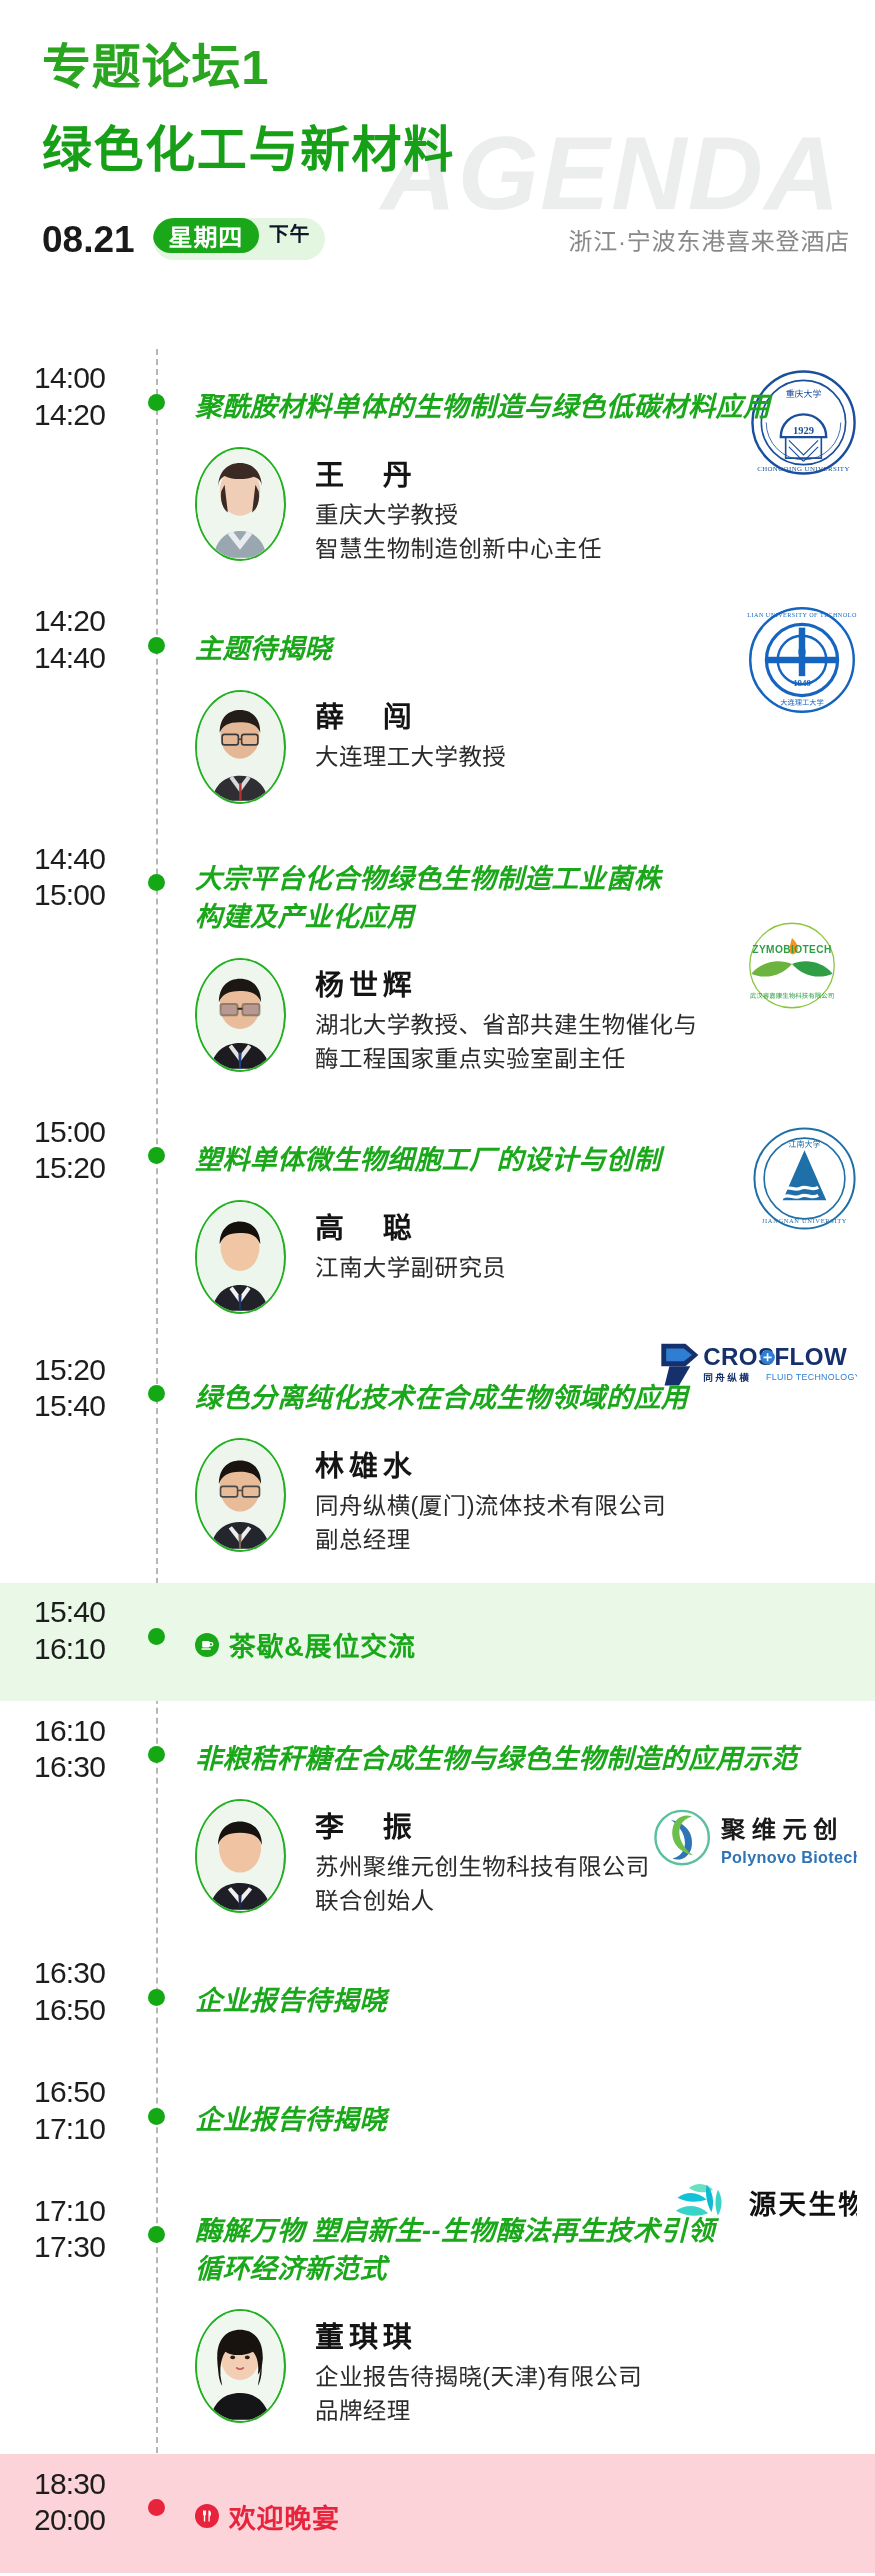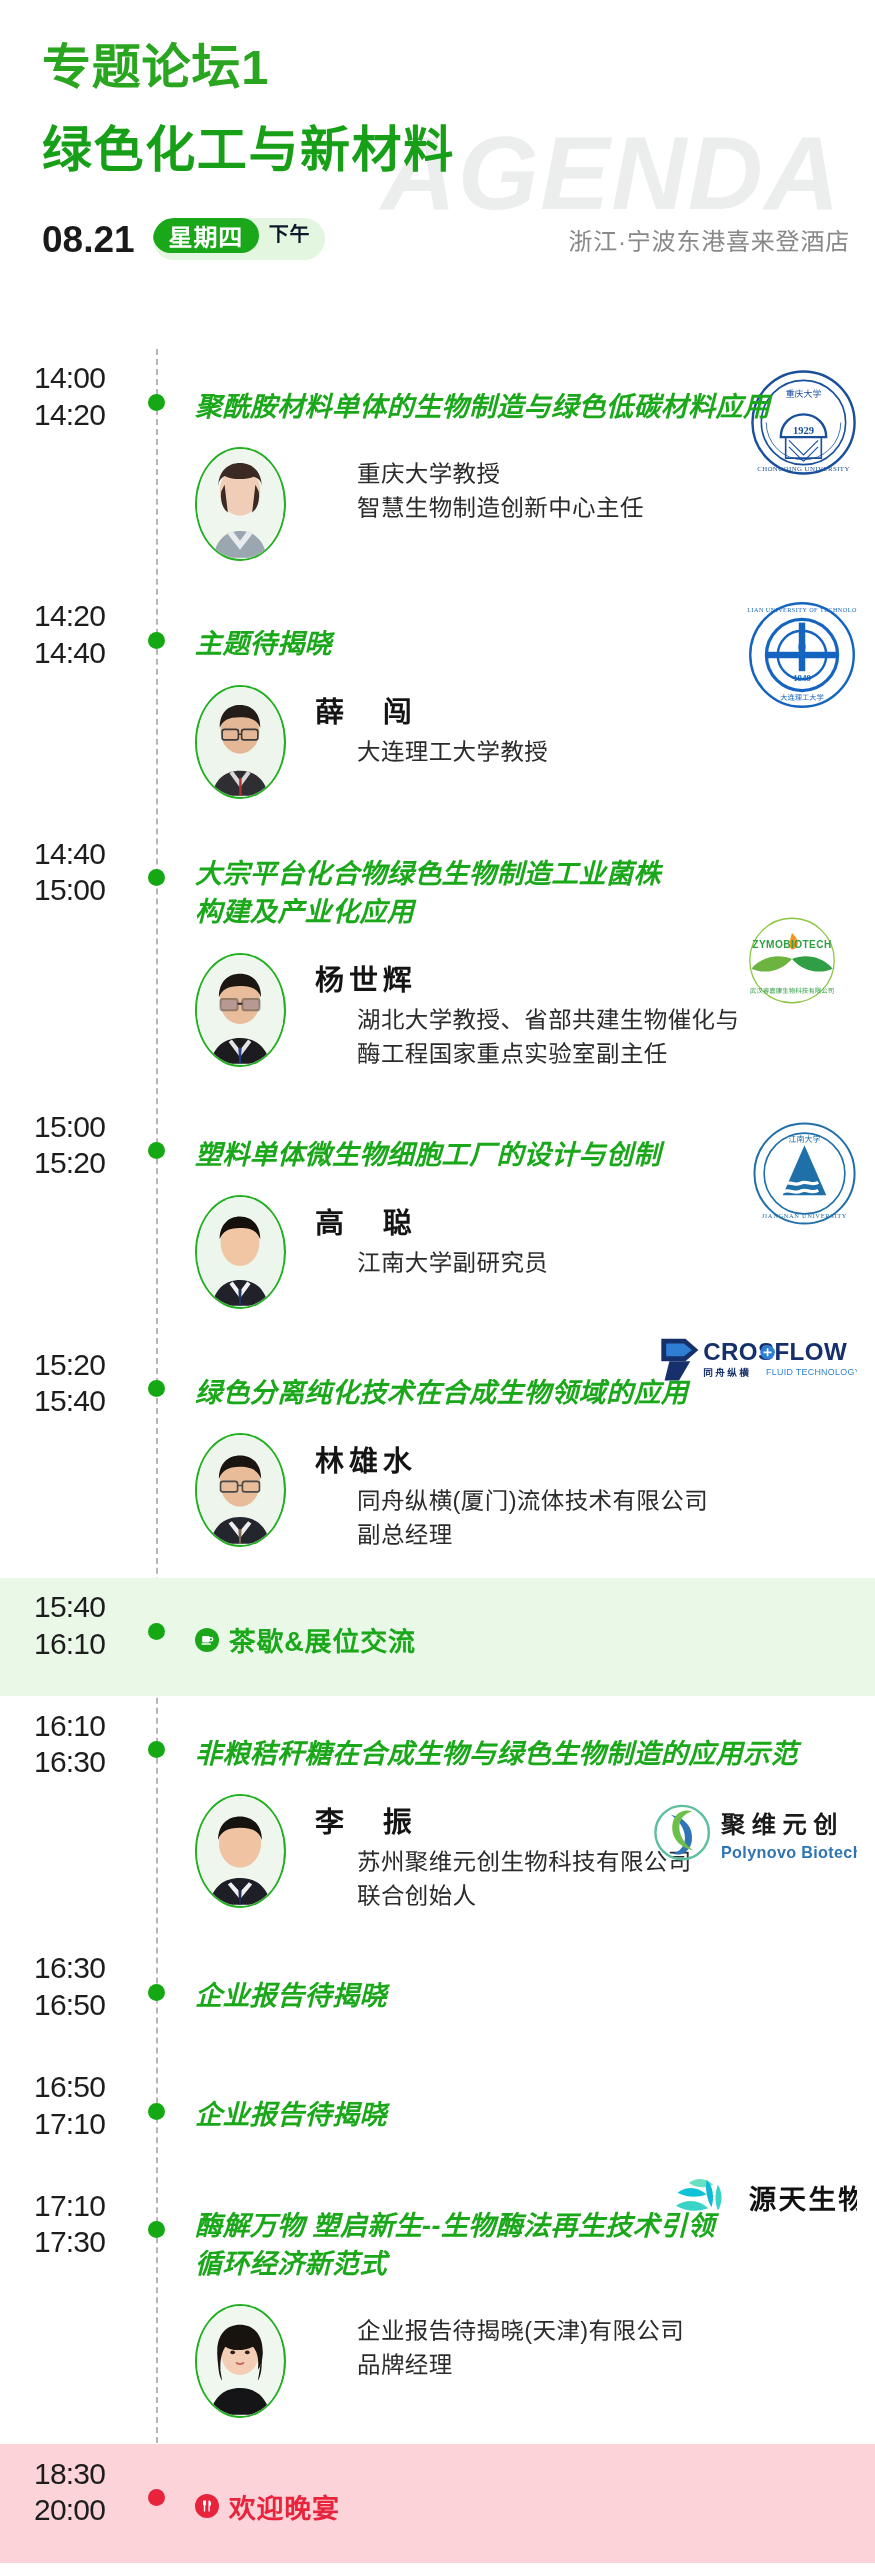--- a/index.html
+++ b/index.html
@@ -250,21 +250,20 @@
     letter-spacing: 4.9px;
     line-height: 1.25;
     margin-bottom: 4.9px;
   }
 
   .speaker-aff {
     font-size: 23.5px;
     color: #2b2b2b;
     line-height: 1.45;
     letter-spacing: 0.4px;
-    margin-left: 42px;
   }
 
   
   .logo {
     position: absolute;
     right: 19.5px;
     display: flex;
     align-items: center;
     justify-content: flex-end;
   }
@@ -314,20 +313,21 @@
               <rect width="106" height="134" fill="#eef6ed"></rect>
               <ellipse cx="53" cy="52" rx="25" ry="30" fill="#f0cdb6"></ellipse>
               <path d="M26 48c0-21 12-31 27-31s27 10 27 31c0-8-4-12-10-14-8 3-24 5-36-1-5 3-8 7-8 15z" fill="#3b2a23"></path>
               <path d="M30 52c-2 12 2 22 8 26l-4-34z" fill="#3b2a23"></path>
               <path d="M76 52c2 12-2 22-8 26l4-34z" fill="#3b2a23"></path>
               <path d="M20 134c3-22 16-33 33-33s30 11 33 33z" fill="#9aa6b0"></path>
               <path d="M44 101l9 12 9-12 6 4-15 19-15-19z" fill="#e8ecef"></path>
             </svg>
           </div>
           <div class="speaker-info">
+            <div class="speaker-name">王　丹</div>
             <div class="speaker-aff">重庆大学教授</div>
             <div class="speaker-aff">智慧生物制造创新中心主任</div>
           </div>
         </div>
         <div class="logo logo-cq">
           <svg width="107" height="107" viewBox="0 0 132 132" aria-hidden="true">
             <circle cx="66" cy="66" r="63" fill="#fff" stroke="#1a4f9c" stroke-width="3"></circle>
             <circle cx="66" cy="66" r="52" fill="#fff" stroke="#1a4f9c" stroke-width="2"></circle>
             <path d="M38 84c0-16 12-28 28-28s28 12 28 28z" fill="none" stroke="#1a4f9c" stroke-width="3"></path>
             <path d="M44 84h44v26H44z" fill="none" stroke="#1a4f9c" stroke-width="2"></path>
@@ -604,20 +604,21 @@
               <path d="M27 60c-2 14 0 26 4 32l-6-36z" fill="#191310"></path>
               <path d="M79 60c2 14 0 26-4 32l6-36z" fill="#191310"></path>
               <path d="M16 134c4-22 18-33 37-33s33 11 37 33z" fill="#151518"></path>
               <path d="M38 104c6 8 24 8 30 0 2 2 3 4 3 7-8 7-28 7-36 0 0-3 1-5 3-7z" fill="#151518"></path>
               <ellipse cx="44" cy="57" rx="3" ry="2.2" fill="#2b2018"></ellipse>
               <ellipse cx="62" cy="57" rx="3" ry="2.2" fill="#2b2018"></ellipse>
               <path d="M49 70c2 2 6 2 8 0" stroke="#c4605a" stroke-width="2.4" fill="none" stroke-linecap="round"></path>
             </svg>
           </div>
           <div class="speaker-info">
+            <div class="speaker-name">董琪琪</div>
             <div class="speaker-aff">企业报告待揭晓(天津)有限公司</div>
             <div class="speaker-aff">品牌经理</div>
           </div>
         </div>
         <div class="logo logo-ytsw">
           <svg width="186" height="65" viewBox="0 0 230 80" aria-hidden="true">
             <path d="M8 28c14-10 26-6 36 2-12 4-24 4-36-2z" fill="#12c2d6"></path>
             <path d="M6 44c16-10 30-6 40 3-14 5-27 4-40-3z" fill="#3ad3c8"></path>
             <path d="M22 16c10-8 22-6 30 2-10 5-21 4-30-2z" fill="#69e0c2"></path>
             <path d="M44 12c8 8 10 22 6 34-6-10-8-24-6-34z" fill="#0fb9d4"></path>

